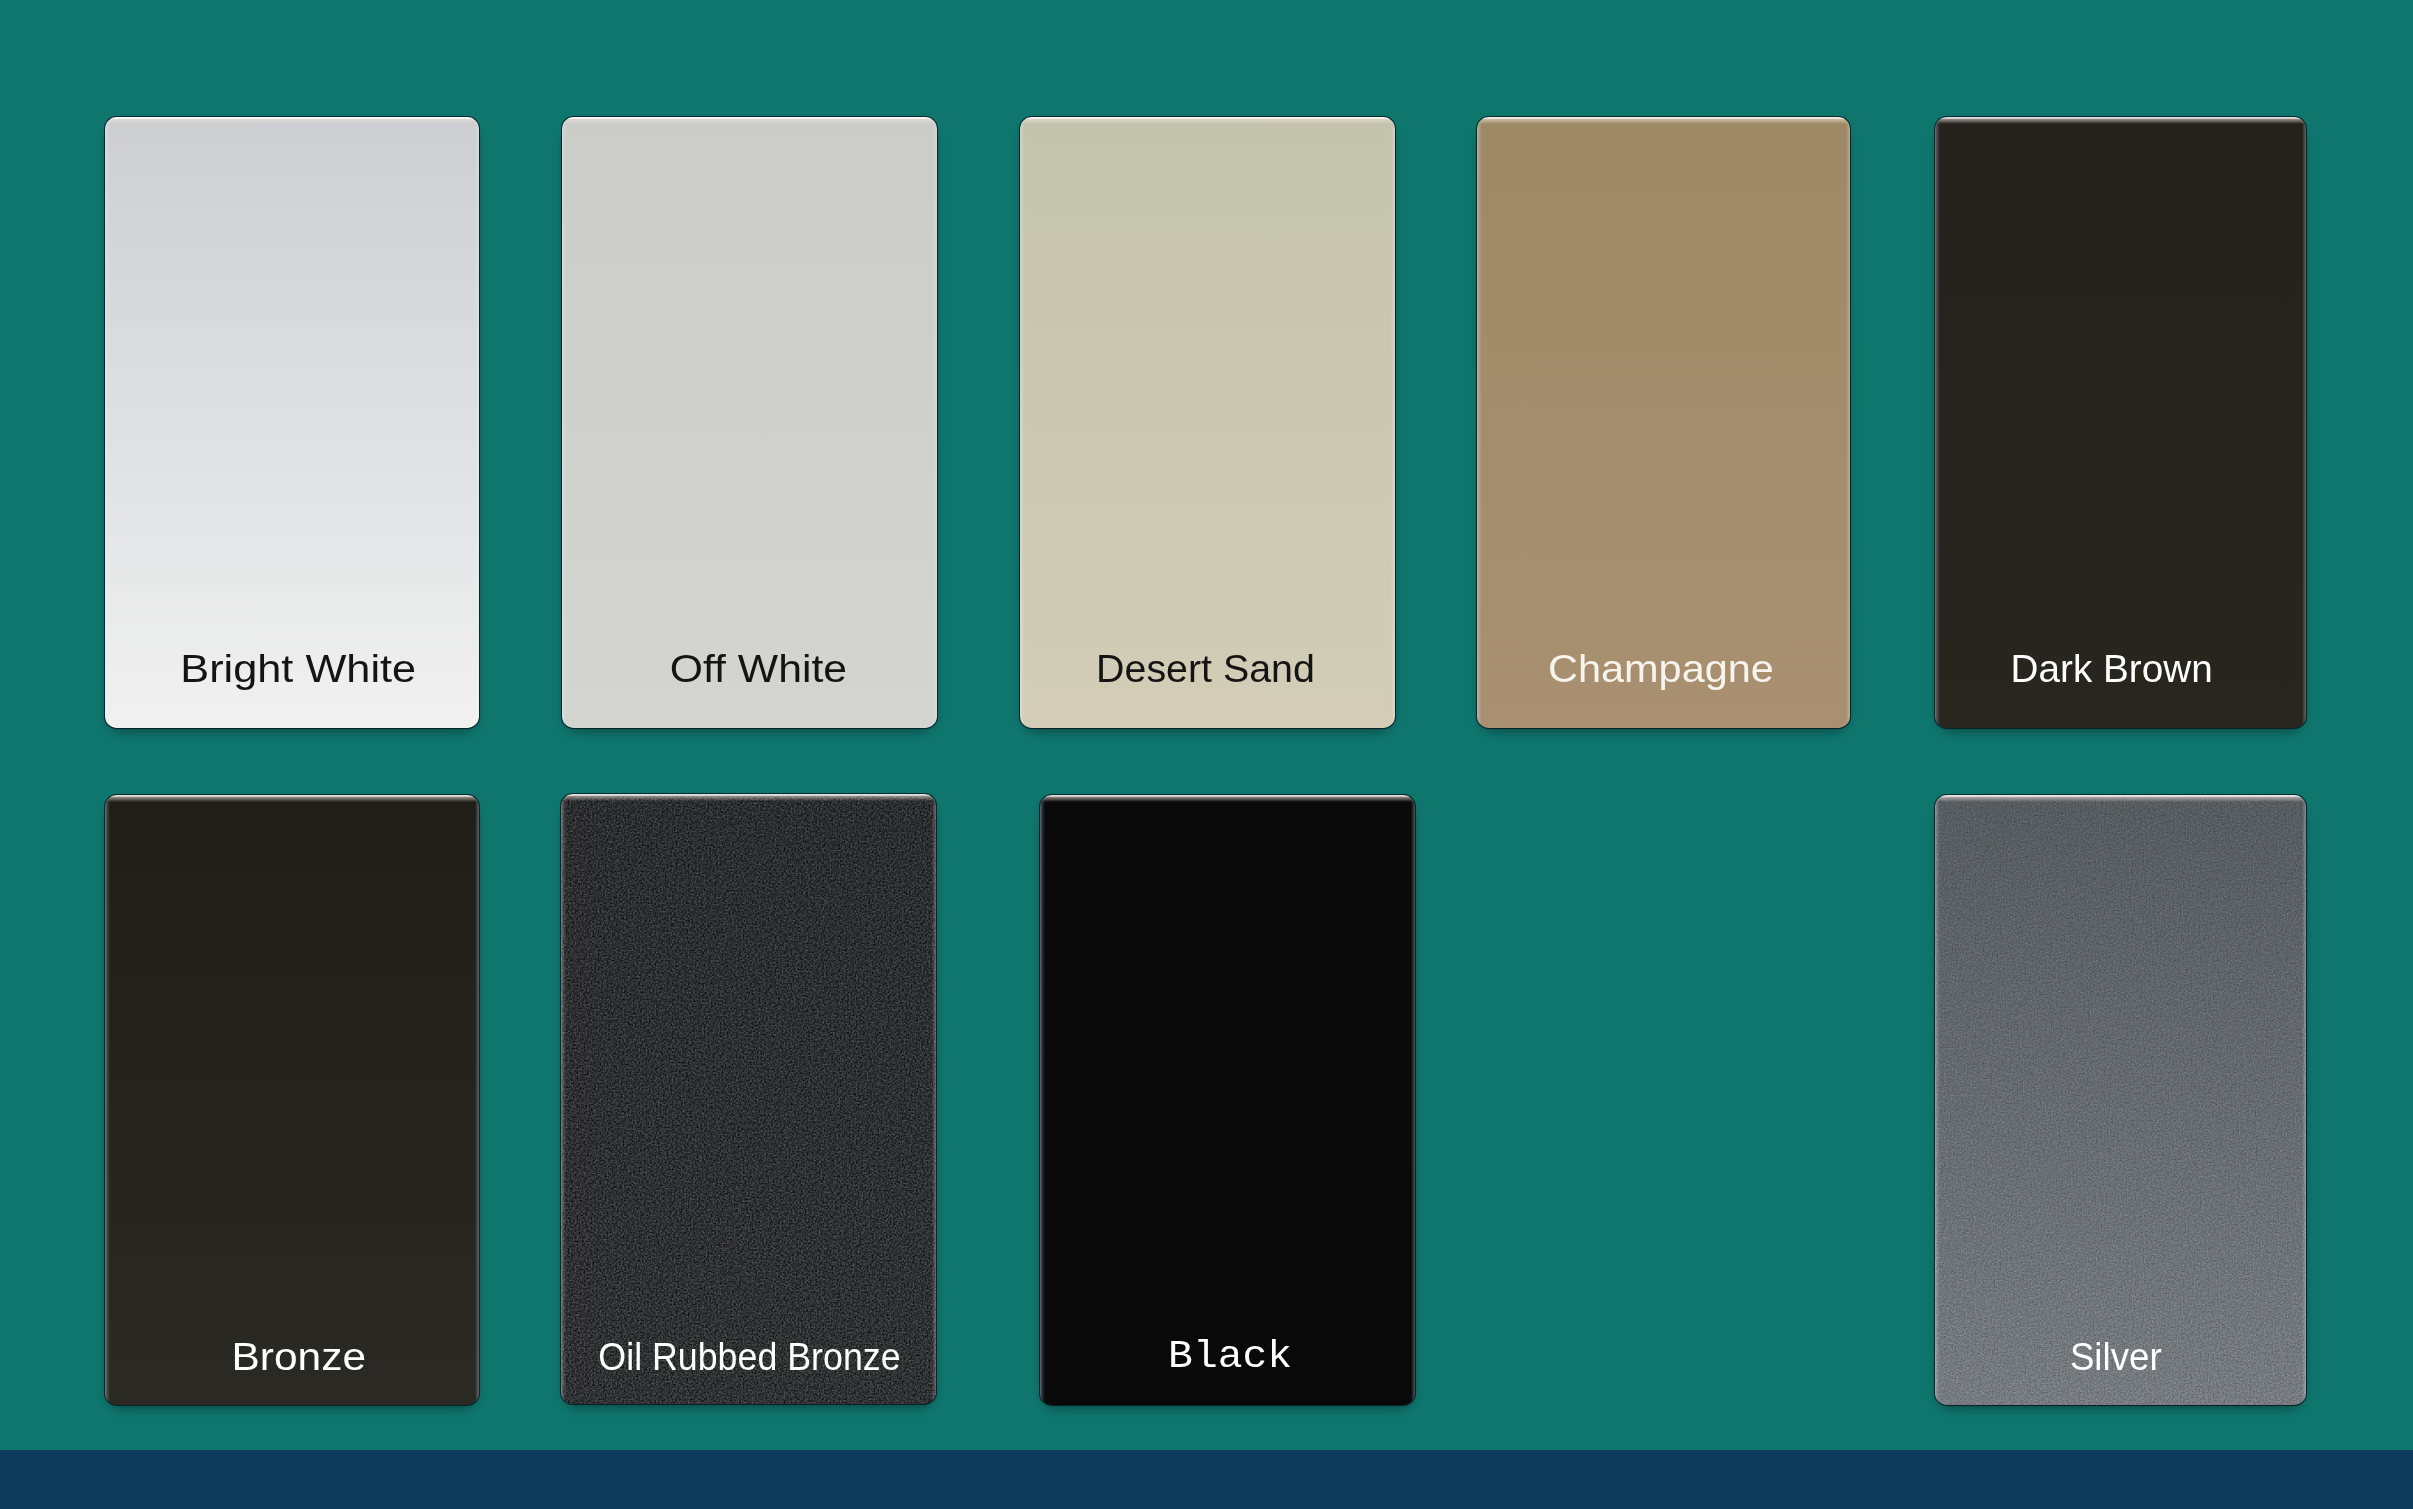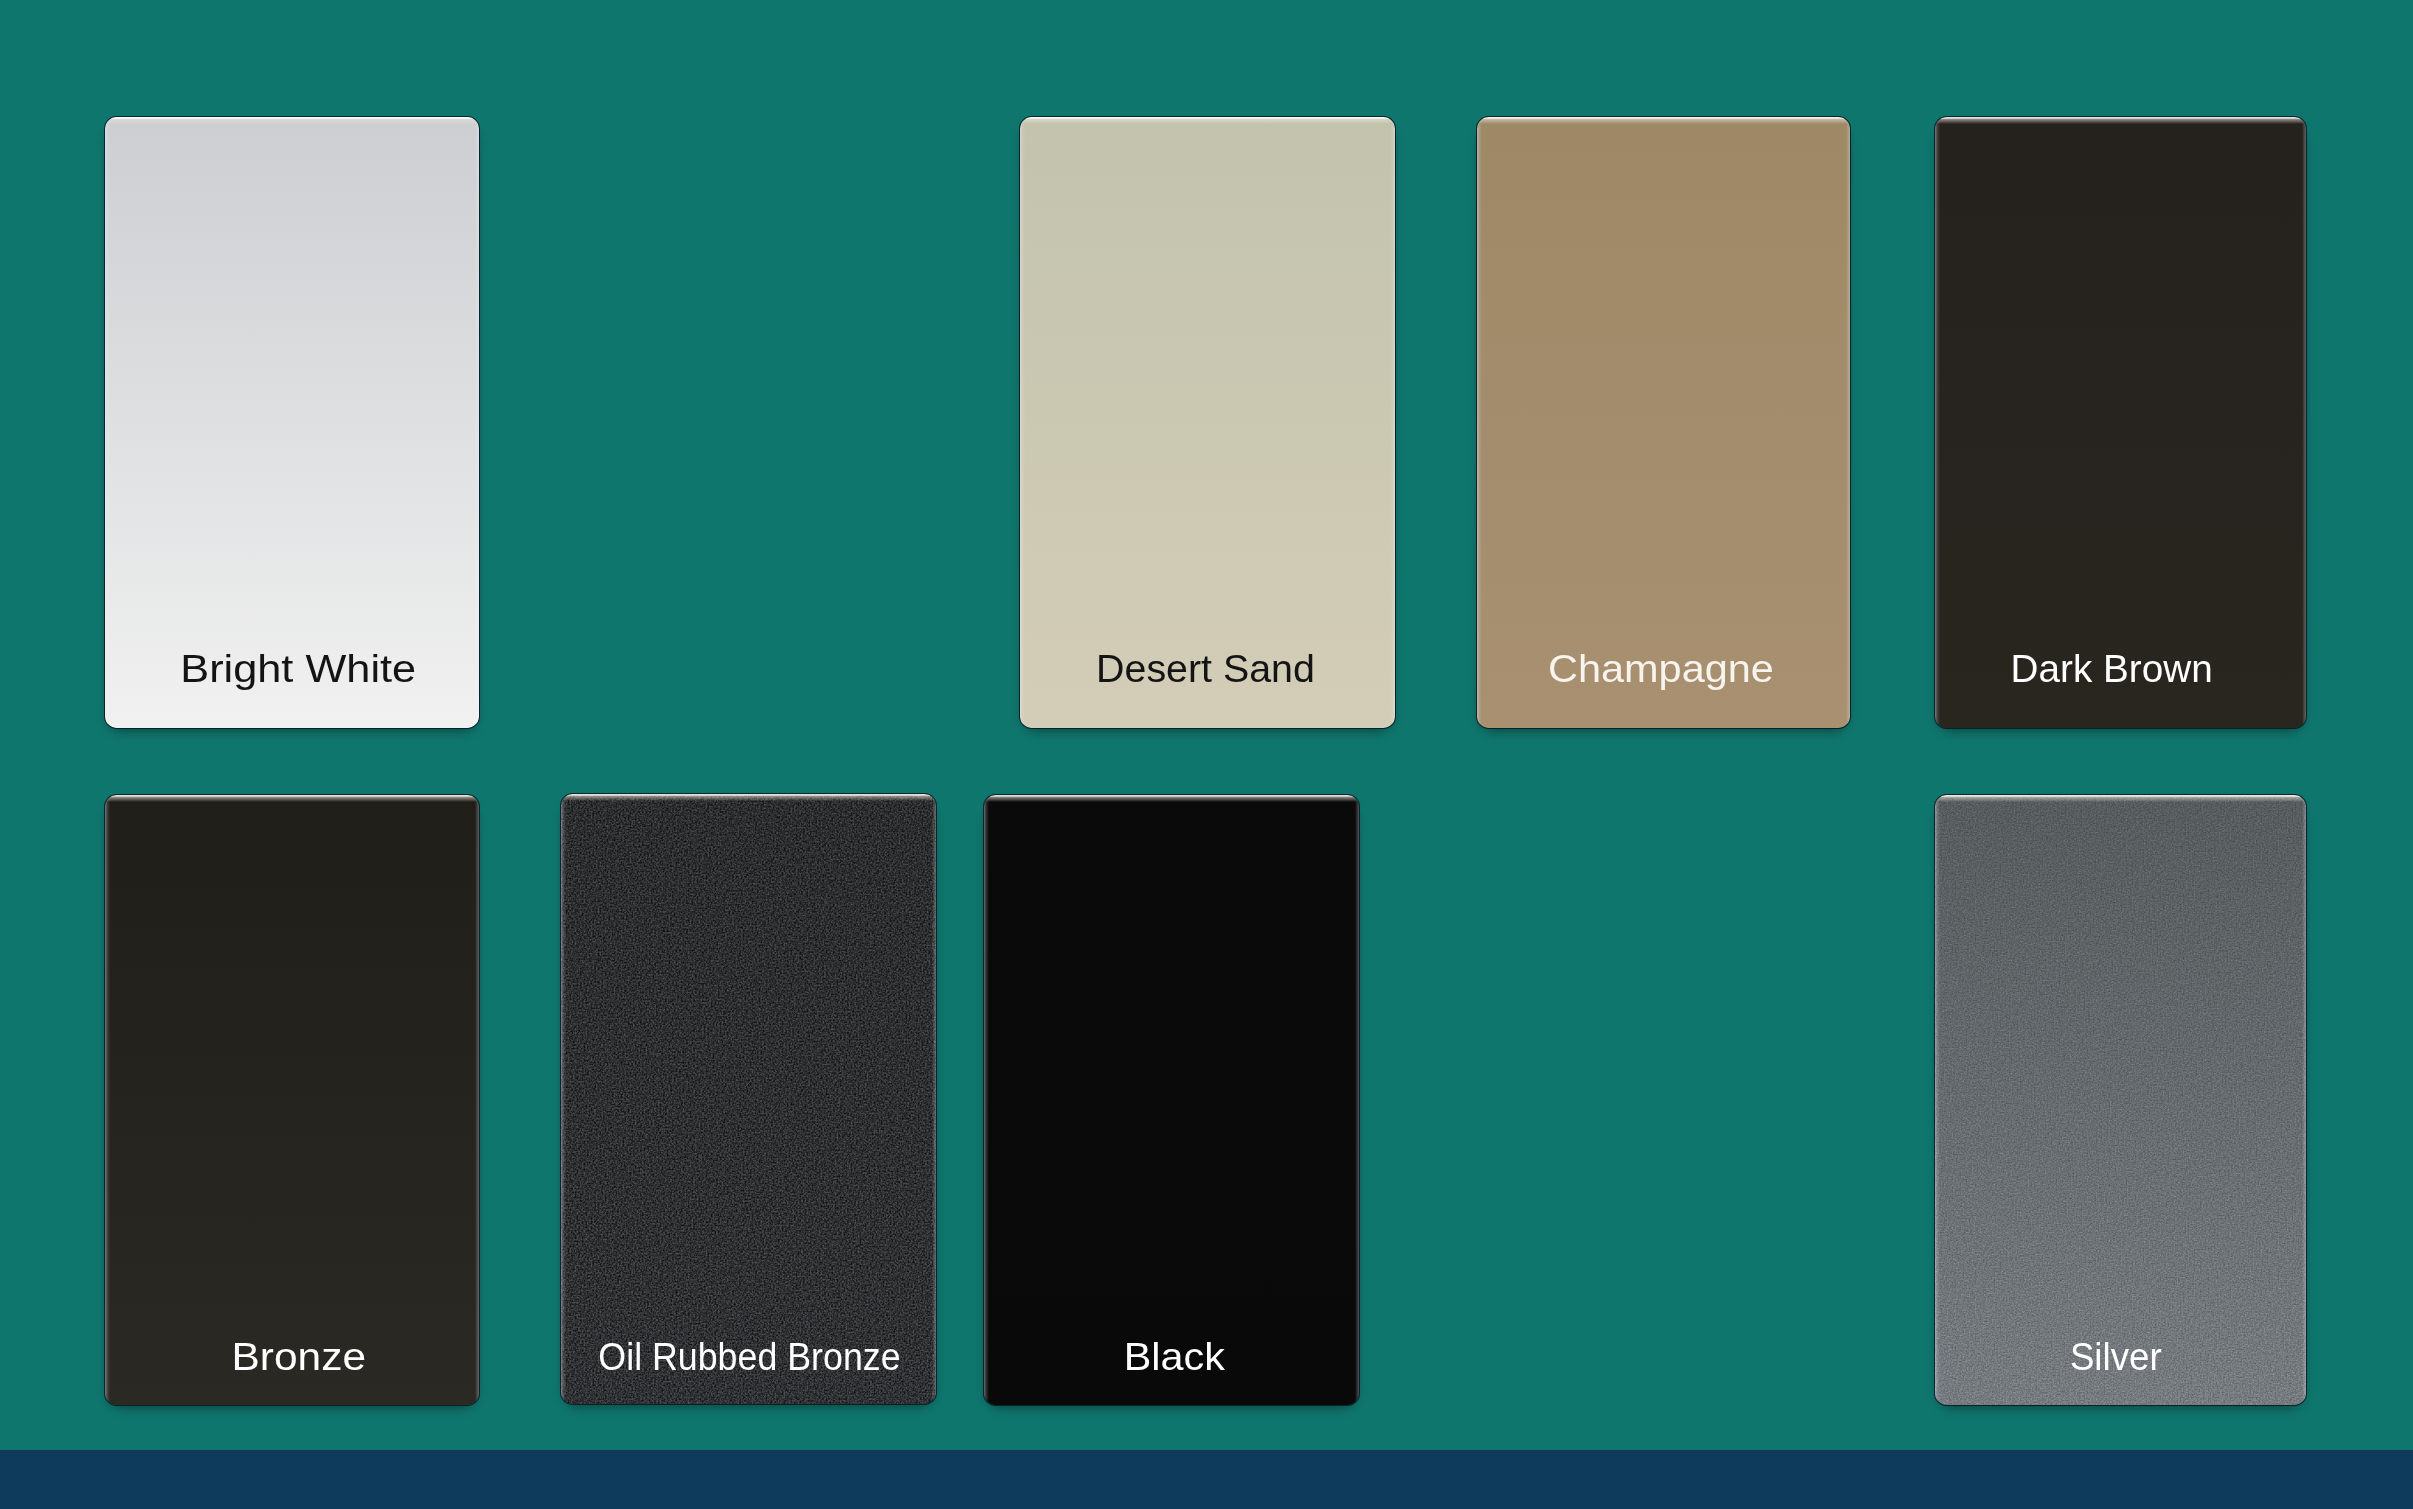--- a/index.html
+++ b/index.html
@@ -51,20 +51,31 @@
       <div class="shadow"></div>
       <div class="face" style="background:linear-gradient(to bottom,#ccced1 0%,#f1f1f1 100%)">
         <div class="edgeL"></div>
         <div class="edgeR"></div>
         <div class="hi"></div>
         <div class="hi2"></div>
       </div>
       <div class="rim"></div>
       <span class="label" style="color: rgb(20, 20, 20); top: 552px; transform: translateX(6px);"><i style="transform: scaleX(1.1108);">Bright White</i></span>
     </div>
+    <div class="swatch" style="left: 562px; top: 117px; width: 375px; height: 611px;">
+      <div class="shadow"></div>
+      <div class="face" style="background:linear-gradient(to bottom,#cbcbc7 0%,#d4d4d0 100%)">
+        <div class="edgeL"></div>
+        <div class="edgeR"></div>
+        <div class="hi"></div>
+        <div class="hi2"></div>
+      </div>
+      <div class="rim"></div>
+      <span class="label" style="color: rgb(20, 20, 20); top: 552px; transform: translateX(8.5px);"><i style="transform: scaleX(1.096);">Off White</i></span>
+    </div>
     <div class="swatch" style="left: 1020px; top: 117px; width: 375px; height: 611px;">
       <div class="shadow"></div>
       <div class="face" style="background:linear-gradient(to bottom,#c3c3ad 0%,#d3cdb7 100%)">
         <div class="edgeL"></div>
         <div class="edgeR"></div>
         <div class="hi"></div>
         <div class="hi2"></div>
       </div>
       <div class="rim"></div>
       <span class="label" style="color: rgb(20, 20, 20); top: 552px; transform: translateX(-1.9px);"><i style="transform: scaleX(1.0095);">Desert Sand</i></span>
@@ -109,21 +120,21 @@
           <rect x="0" y="0" width="386" height="632" filter="url(#nz-coarse)"></rect>
         </svg>
         <div class="edgeL"></div>
         <div class="edgeR"></div>
         <div class="hi"></div>
         <div class="hi2"></div>
       </div>
       <div class="rim"></div>
       <span class="label" style="color: rgb(255, 255, 255); top: 563px; transform: translateX(0.7px);"><i style="transform: scaleX(0.9171);">Oil Rubbed Bronze</i></span>
     </div>
-    <div class="swatch" style="left: 984px; top: 795px; width: 375px; height: 610px;">
+    <div class="swatch" style="left: 1040px; top: 795px; width: 375px; height: 610px; font-family: Liberation Mono, monospace;">
       <div class="shadow"></div>
       <div class="face" style="background:linear-gradient(to bottom,#0a0a0a 0%,#090909 100%)">
         <div class="edgeL"></div>
         <div class="edgeR"></div>
         <div class="hi"></div>
         <div class="hi2"></div>
       </div>
       <div class="rim"></div>
       <span class="label" style="color: rgb(255, 255, 255); top: 562px; transform: translateX(2.6px);"><i style="transform: scaleX(1.0605);">Black</i></span>
     </div>

